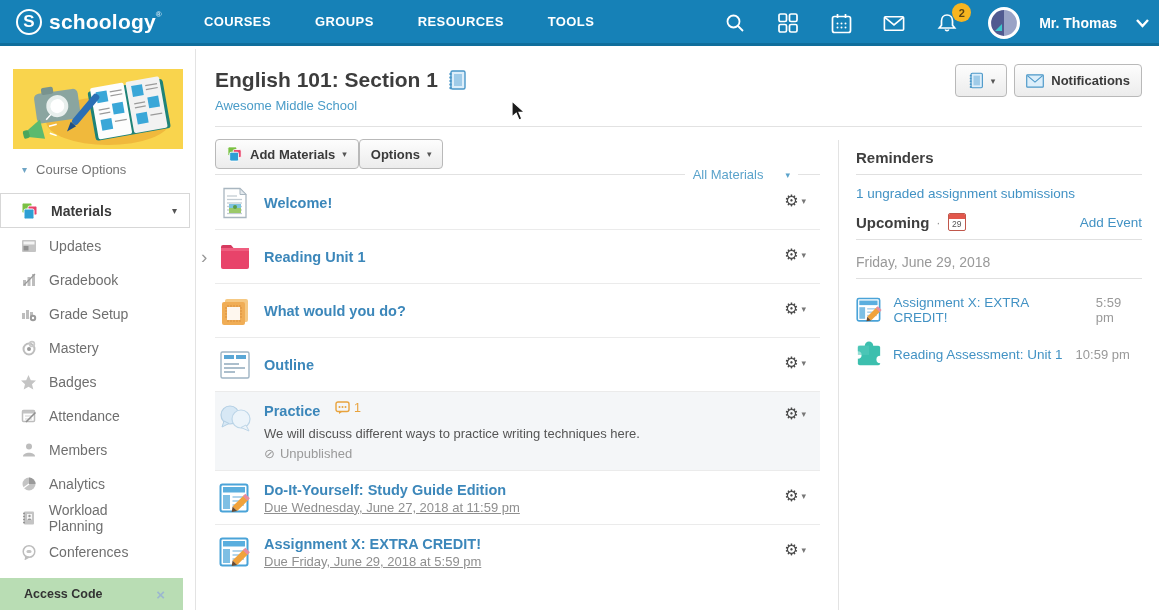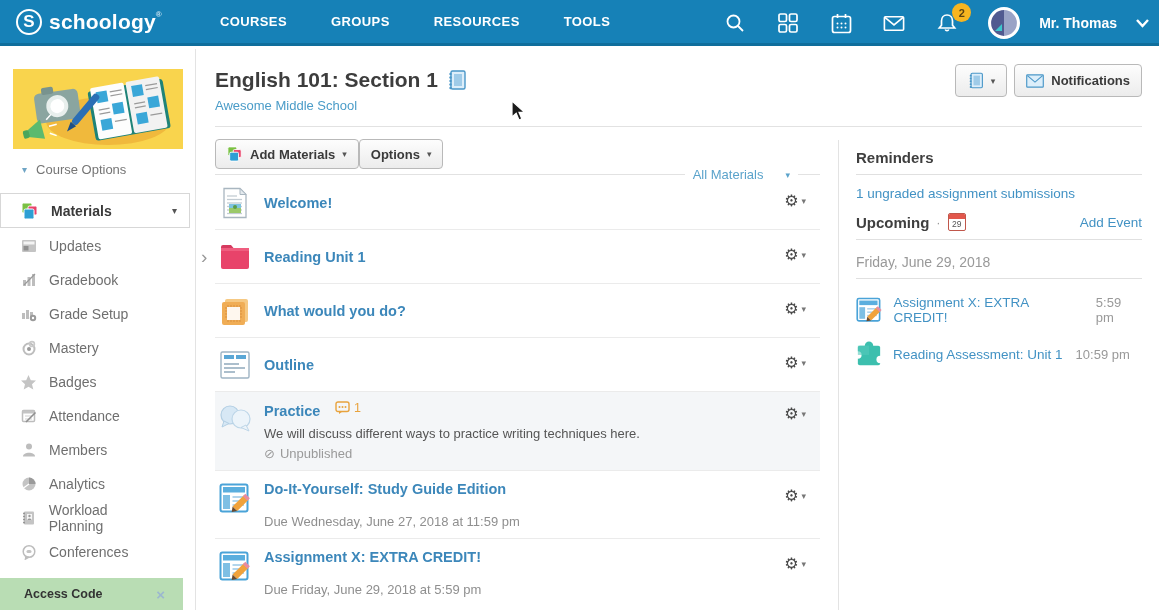--- a/index.html
+++ b/index.html
@@ -9,21 +9,21 @@
 
   
   .navbar { position:absolute; top:0; left:0; width:1159px; height:46px;
             background:#1681b7; border-bottom:3px solid #0f6e9c; display:flex; align-items:center; }
   .brand { display:flex; align-items:center; margin-left:16px; cursor:pointer; }
   .brand-circle { width:26px; height:26px; border:2px solid #fff; border-radius:50%;
                   display:flex; align-items:center; justify-content:center;
                   color:#fff; font-size:17px; font-weight:bold; }
   .brand-text { color:#fff; font-size:21px; font-weight:bold; letter-spacing:0.2px; margin-left:7px; }
   .brand-mark { color:#cfe6f2; font-size:8px; vertical-align:top; }
-  .nav-links { display:flex; margin-left:58px; gap:44px; }
+  .nav-links { display:flex; margin-left:42px; gap:44px; }
   .nav-link { color:#fff; font-size:13px; font-weight:bold; letter-spacing:0.4px; cursor:pointer; }
   .nav-right { position:absolute; right:10px; top:0; height:46px; display:flex; align-items:center; gap:29px; }
   .nav-icon { width:24px; height:24px; display:flex; align-items:center; justify-content:center; cursor:pointer; position:relative; }
   .badge { position:absolute; top:-8px; right:-12px; min-width:19px; height:19px; background:#f7b520;
            border-radius:50%; color:#5d4310; font-size:11px; font-weight:bold;
            display:flex; align-items:center; justify-content:center; }
   .user { display:flex; align-items:center; gap:19px; cursor:pointer; }
   .user-name { color:#fff; font-size:14px; font-weight:bold; }
 
   
@@ -64,21 +64,21 @@
 
   .mat-list { position:absolute; top:130px; left:0; width:605px; }
   .mat-row { display:flex; align-items:center; min-height:54px; border-bottom:1px solid #ebebeb; position:relative; padding-left:3px; }
   .mat-row:last-child { border-bottom:none; }
   .mat-row .expander { position:absolute; left:-14px; color:#999; font-size:19px; cursor:pointer; line-height:1; }
   .mat-icon { width:34px; height:34px; display:flex; align-items:center; justify-content:center; flex:none; }
   .mat-body { margin-left:12px; flex:1; padding:9px 0; }
   .mat-title { font-size:14.5px; font-weight:bold; color:#3c87ba; cursor:pointer; display:inline-block; }
   .mat-desc { margin-top:6px; font-size:13px; color:#555; }
   .mat-status { margin-top:5px; font-size:13px; color:#9a9a9a; display:flex; align-items:center; gap:5px; }
-  .mat-due { margin-top:16px; font-size:13px; color:#8f8f8f; }
+  .mat-due { margin-top:1px; font-size:13px; color:#8f8f8f;text-decoration:underline; }
   .comment-flag { display:inline-flex; align-items:center; gap:4px; margin-left:10px; cursor:pointer; vertical-align:1px; }
   .comment-flag .cnt { color:#e8a33d; font-size:12.5px; }
   .gear-wrap { display:flex; align-items:center; gap:3px; margin-right:14px; cursor:pointer; align-self:flex-start; margin-top:17px; }
   .gear-wrap .gear { font-size:16px; color:#4a4a4a; line-height:1; }
   .gear-wrap .caret { font-size:9px; color:#777; }
   .mat-row.highlight { background:#f4f6f8; }
   .mat-row.highlight .gear-wrap { margin-top:14px; }
 
   
   .vert-rule { position:absolute; top:140px; left:838px; width:1px; height:470px; background:#e3e3e3; }

